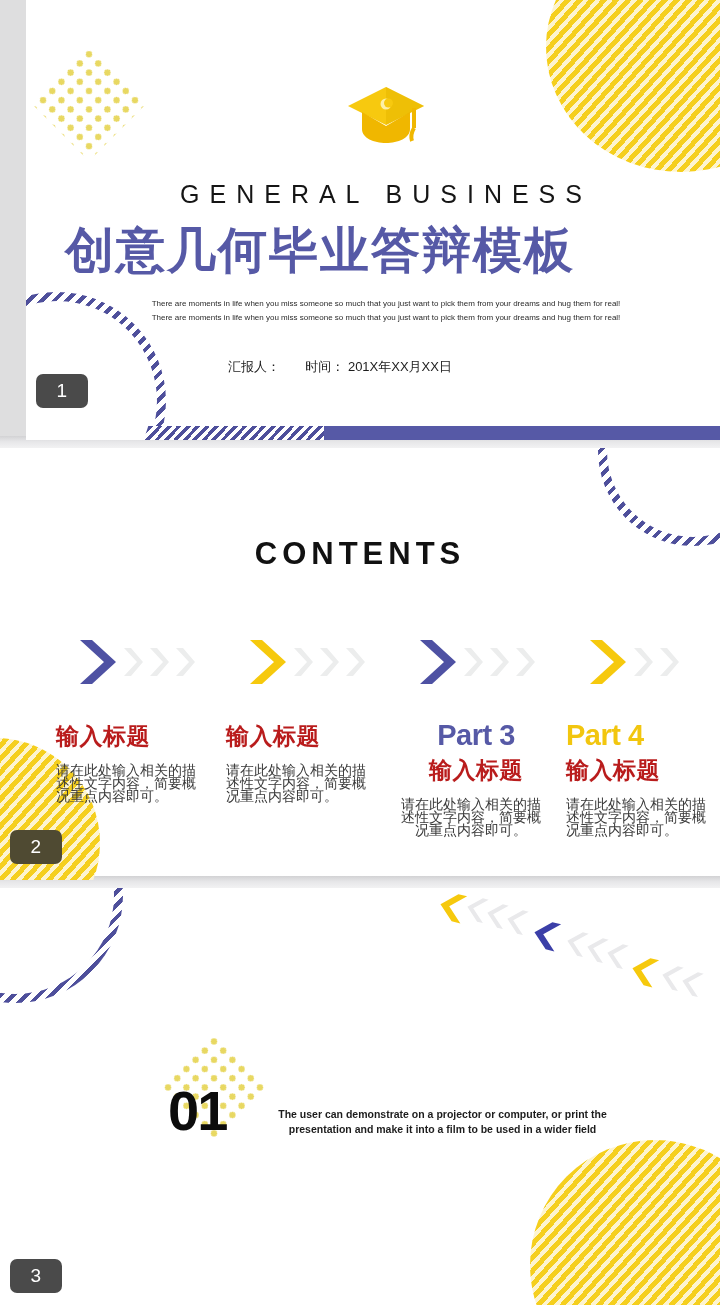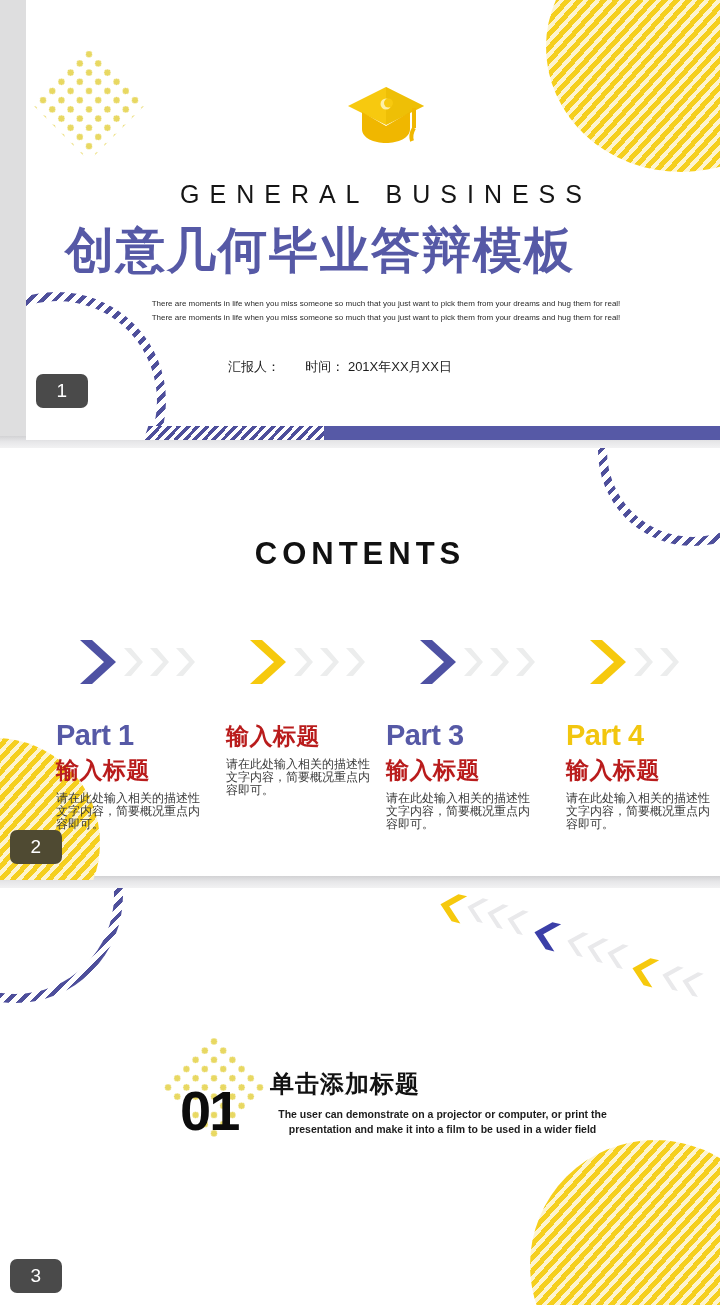--- a/index.html
+++ b/index.html
@@ -101,21 +101,21 @@
   }
   .arrow-row { position:absolute; top:188px; left:0; width:720px; height:52px; z-index:6; }
   .arrow-group { position:absolute; top:0; height:52px; display:flex; align-items:center; }
   .chev-big { width:40px; height:48px; }
   .chev-sm  { width:21px; height:30px; margin-left:5px; }
 
   .parts { position:absolute; top:270px; left:0; width:720px; height:130px; z-index:6; }
   .part-col { position:absolute; top:0; width:160px; }
   .part-label { font-size:29px; font-weight:700; letter-spacing:-0.5px; line-height:34px; }
   .part-sub { font-size:23px; font-weight:700; color:#b91c1c; margin-top:3px; letter-spacing:0.5px; }
-  .part-desc { font-size:12px; color:#3a3a3a; line-height:13px; margin-top:6px; width:150px; }
+  .part-desc { font-size:14px; color:#3a3a3a; line-height:13px; margin-top:12px; width:150px; }
 
   
   .chev-trail { position:absolute; z-index:3; }
   #slide-3 .big-num {
     position:absolute; left:168px; top:1078px;
     font-size:56px; font-weight:700; color:#0c0c0c; letter-spacing:-2px; z-index:6;
   }
   #slide-3 .s3-title {
     position:absolute; left:270px; top:1068px;
     font-size:24px; font-weight:700; color:#121212; letter-spacing:1px; z-index:6;
@@ -238,29 +238,28 @@
             <path d="M1 1 L14 15 L1 29 L8 29 L20 15 L8 1 Z" fill="#eceded"></path>
           </svg>
         <svg class="chev-sm" viewBox="0 0 21 30">
             <path d="M1 1 L14 15 L1 29 L8 29 L20 15 L8 1 Z" fill="#eceded"></path>
           </svg>
       </div>
     </div>
 
     <div class="parts">
       <div class="part-col" style="left:56px;">
-        <div class="part-label" style="color:#5659a6;">Part 1</div>
         <div class="part-sub">输入标题</div>
         <div class="part-desc">请在此处输入相关的描述性文字内容，简要概况重点内容即可。</div>
       </div>
       <div class="part-col" style="left:226px;">
         <div class="part-sub">输入标题</div>
         <div class="part-desc">请在此处输入相关的描述性文字内容，简要概况重点内容即可。</div>
       </div>
-      <div class="part-col" style="left:386px;">
+      <div class="part-col" style="left:396px;text-align:center;">
         <div class="part-label" style="color:#5659a6;">Part 3</div>
         <div class="part-sub">输入标题</div>
         <div class="part-desc">请在此处输入相关的描述性文字内容，简要概况重点内容即可。</div>
       </div>
       <div class="part-col" style="left:566px;">
         <div class="part-label" style="color:#f2c60f;">Part 4</div>
         <div class="part-sub">输入标题</div>
         <div class="part-desc">请在此处输入相关的描述性文字内容，简要概况重点内容即可。</div>
       </div>
     </div>
@@ -289,20 +288,19 @@
           <path d="M263 80 l-13 12 l13 12 l6 0 l-13 -12 l13 -12 z" transform="rotate(14 263 92)"></path>
         </g>
         <path d="M32 2 l-15 14 l15 14 l-9 0 l-15 -14 l15 -14 z" fill="#f6c90d" transform="rotate(14 24 16)"></path>
         <path d="M126 30 l-15 14 l15 14 l-9 0 l-15 -14 l15 -14 z" fill="#3b3fa8" transform="rotate(14 118 44)"></path>
         <path d="M224 66 l-15 14 l15 14 l-9 0 l-15 -14 l15 -14 z" fill="#f6c90d" transform="rotate(14 216 80)"></path>
       </svg>
     </div>
 
     <div class="dot-diamond" style="top:160px; left:176px; width:76px; height:76px;"></div>
 
-    <div class="big-num" style="top:190px;margin-left:12px;">01</div>
-    <div class="s3-title" style="top:180px;">单击添加标题</div>
+    <div class="big-num" style="top:190px;">01</div>
     <div class="s3-desc" style="top:219px;">The user can demonstrate on a projector or computer, or print the presentation and make it into a film to be used in a wider field</div>
 
     <div class="page-badge" style="left:10px; bottom:12px;">3</div>
   </div>
 
 </div>
 
 </body></html>

